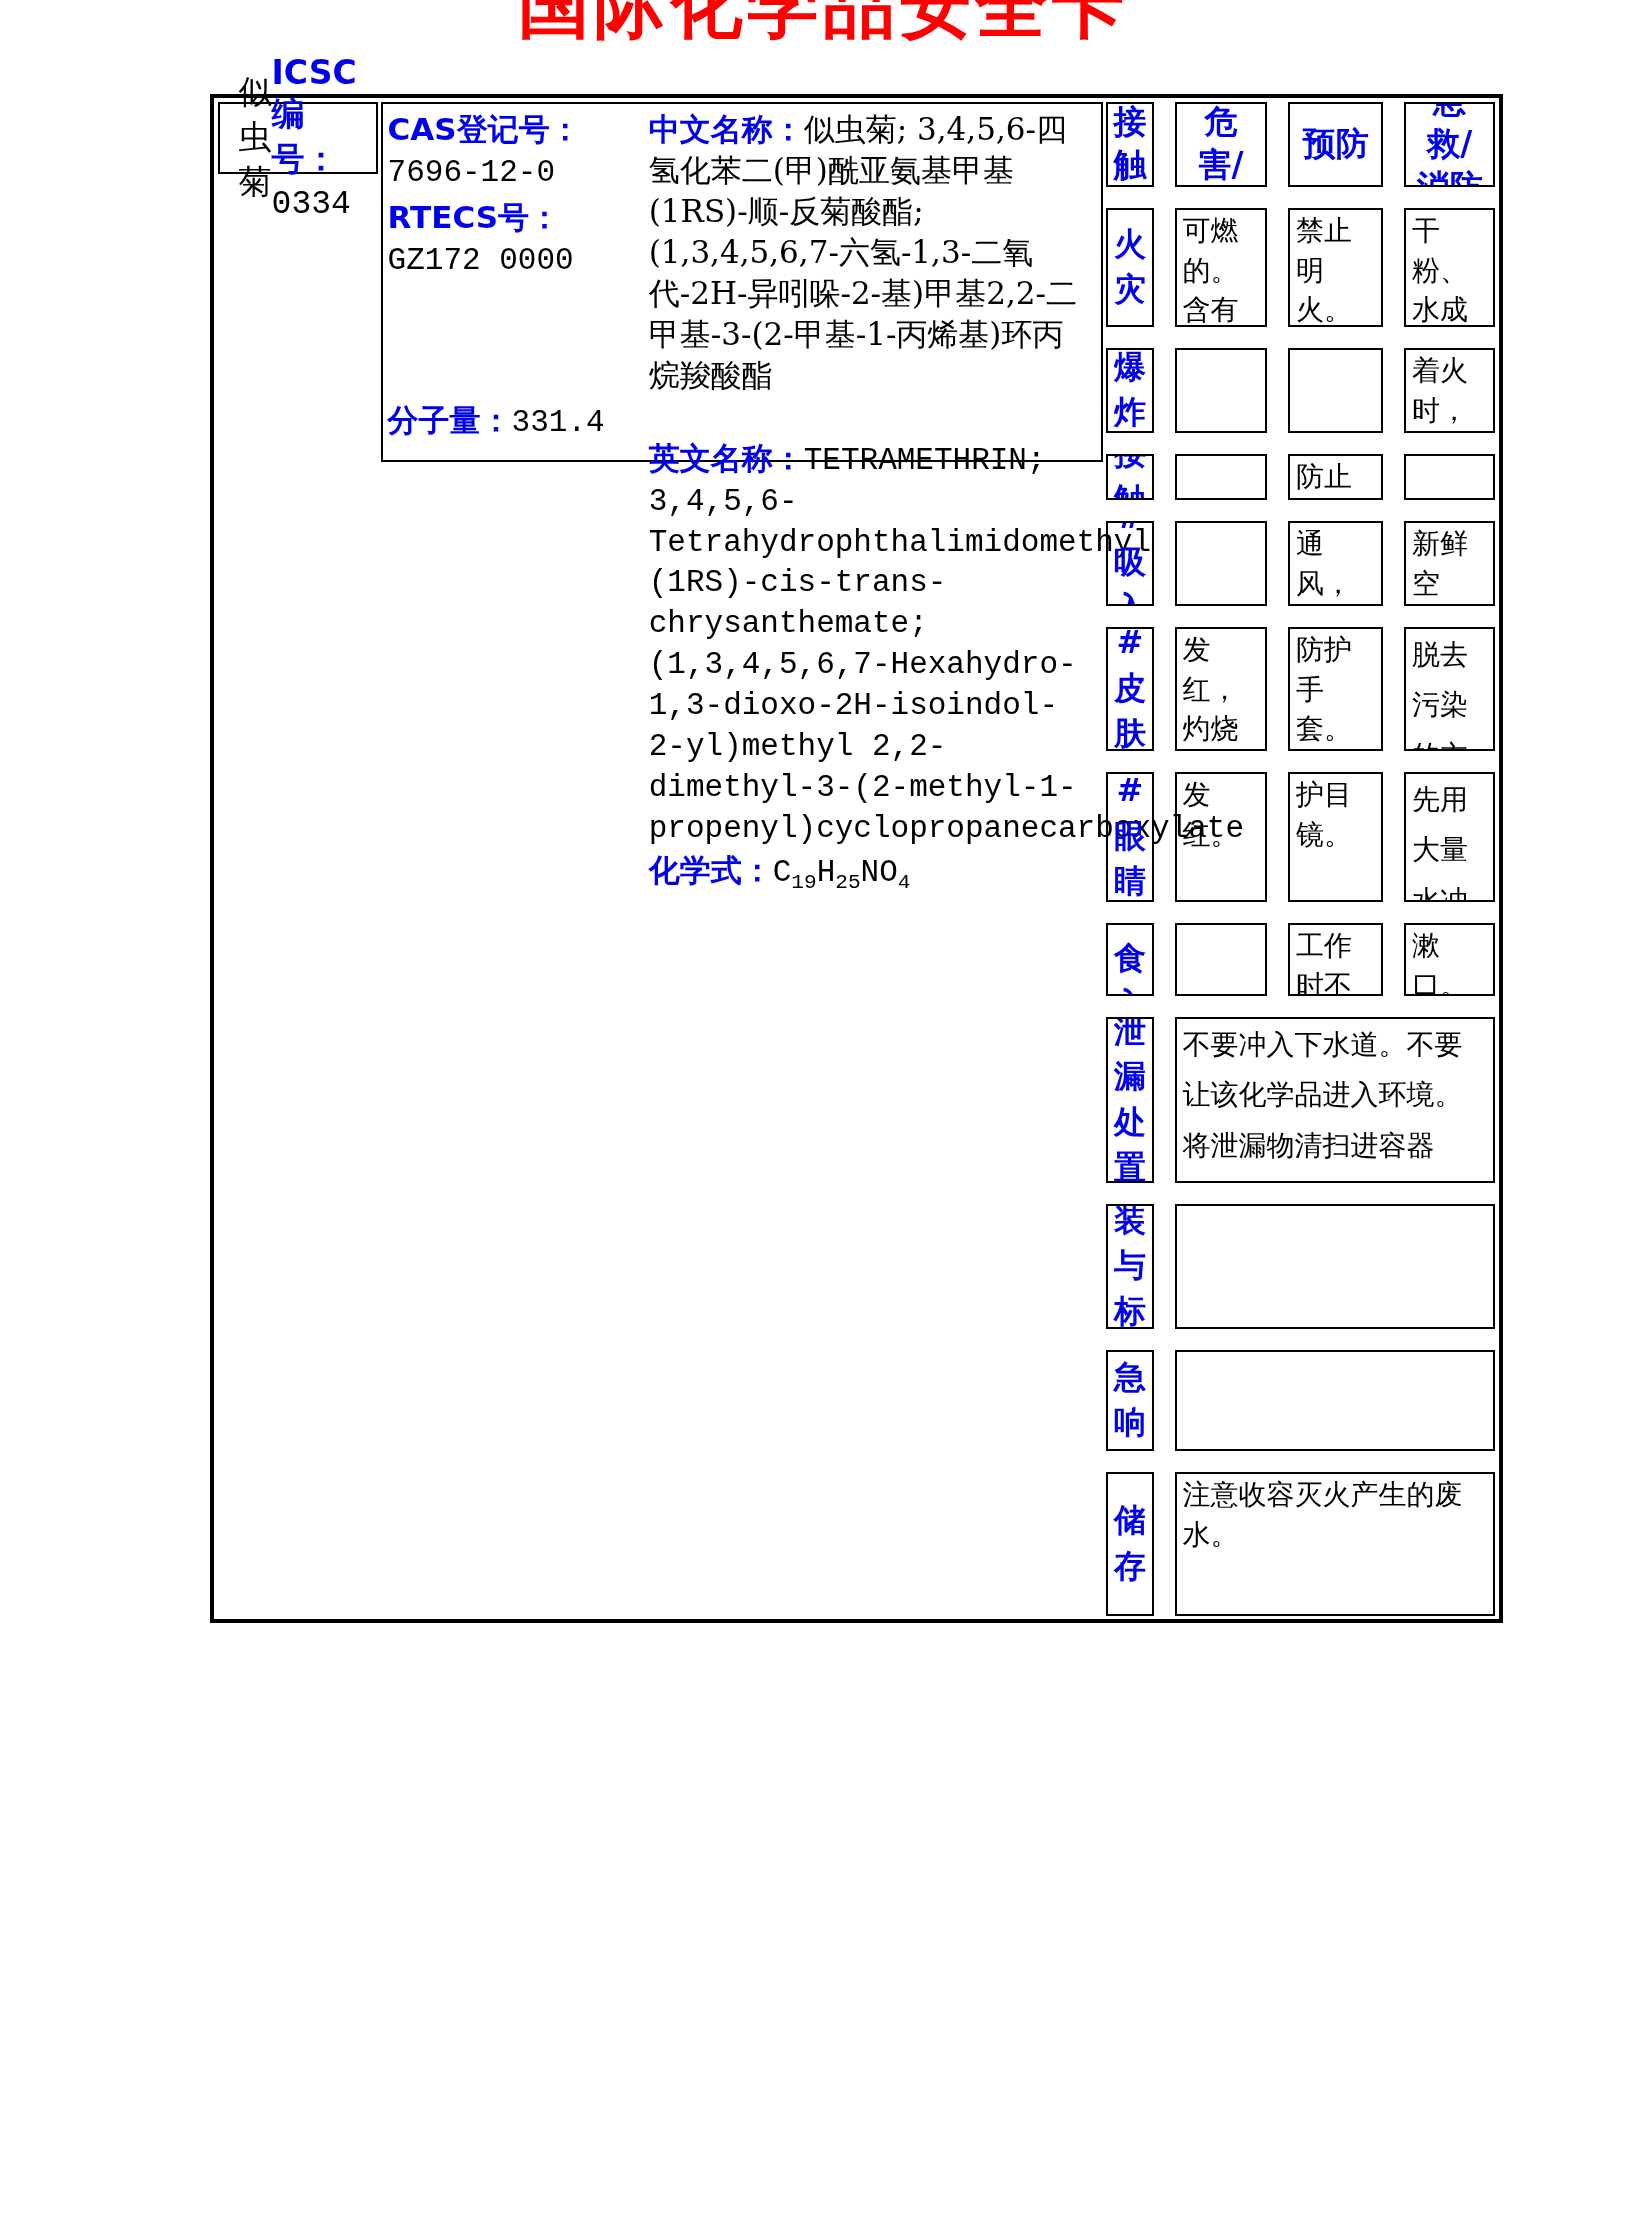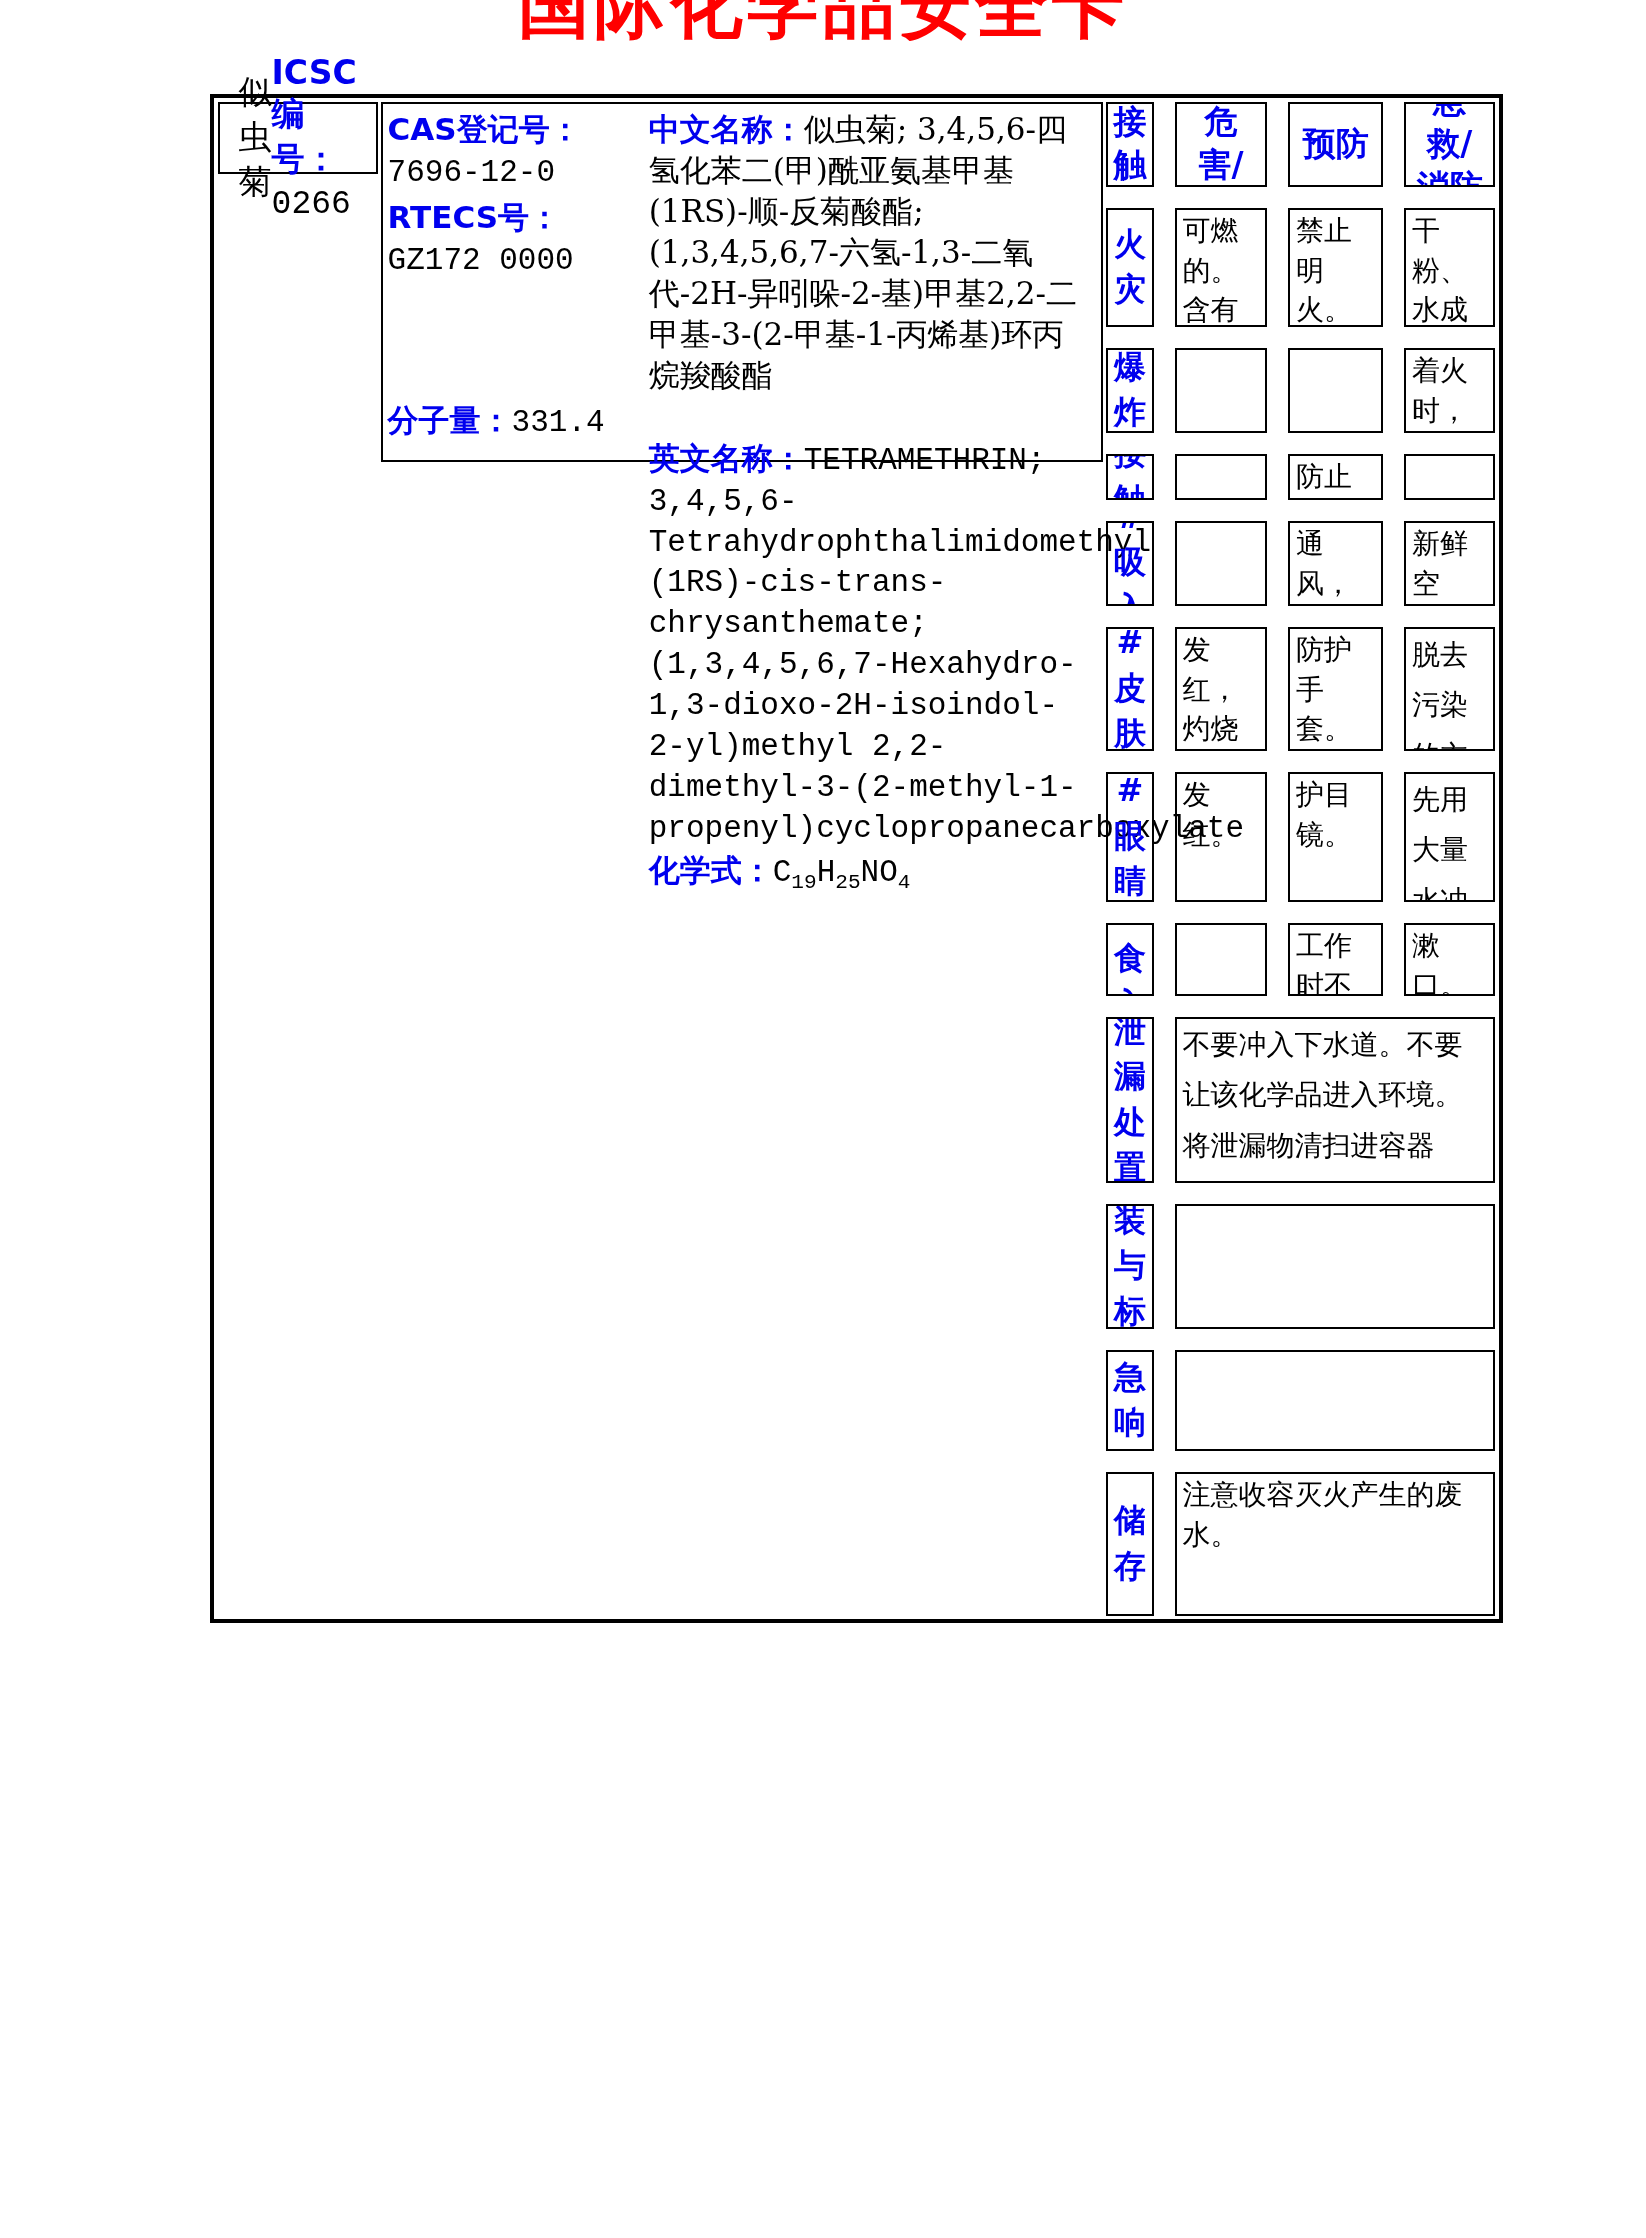--- a/index.html
+++ b/index.html
@@ -123,21 +123,21 @@
 </head>
 <body>
 
 <div class="page-title">国际化学品安全卡</div>
 
 <div class="card">
 
   <div class="box header-box">
     <span class="substance-name">似虫菊</span>
     <span>
-      <span class="blue-label">ICSC编号：</span><span class="val">0266</span>
+      <span class="blue-label">ICSC编号：</span><span class="val">0334</span>
     </span>
   </div>
 
   <div class="box id-box">
     <div class="id-left">
       <p class="id-line">
         <span class="blue-label">CAS登记号：</span><span class="val">7696-12-0</span>
       </p>
       <p class="id-line">
         <span class="blue-label">RTECS号：</span><span class="val">GZ172 0000</span>

